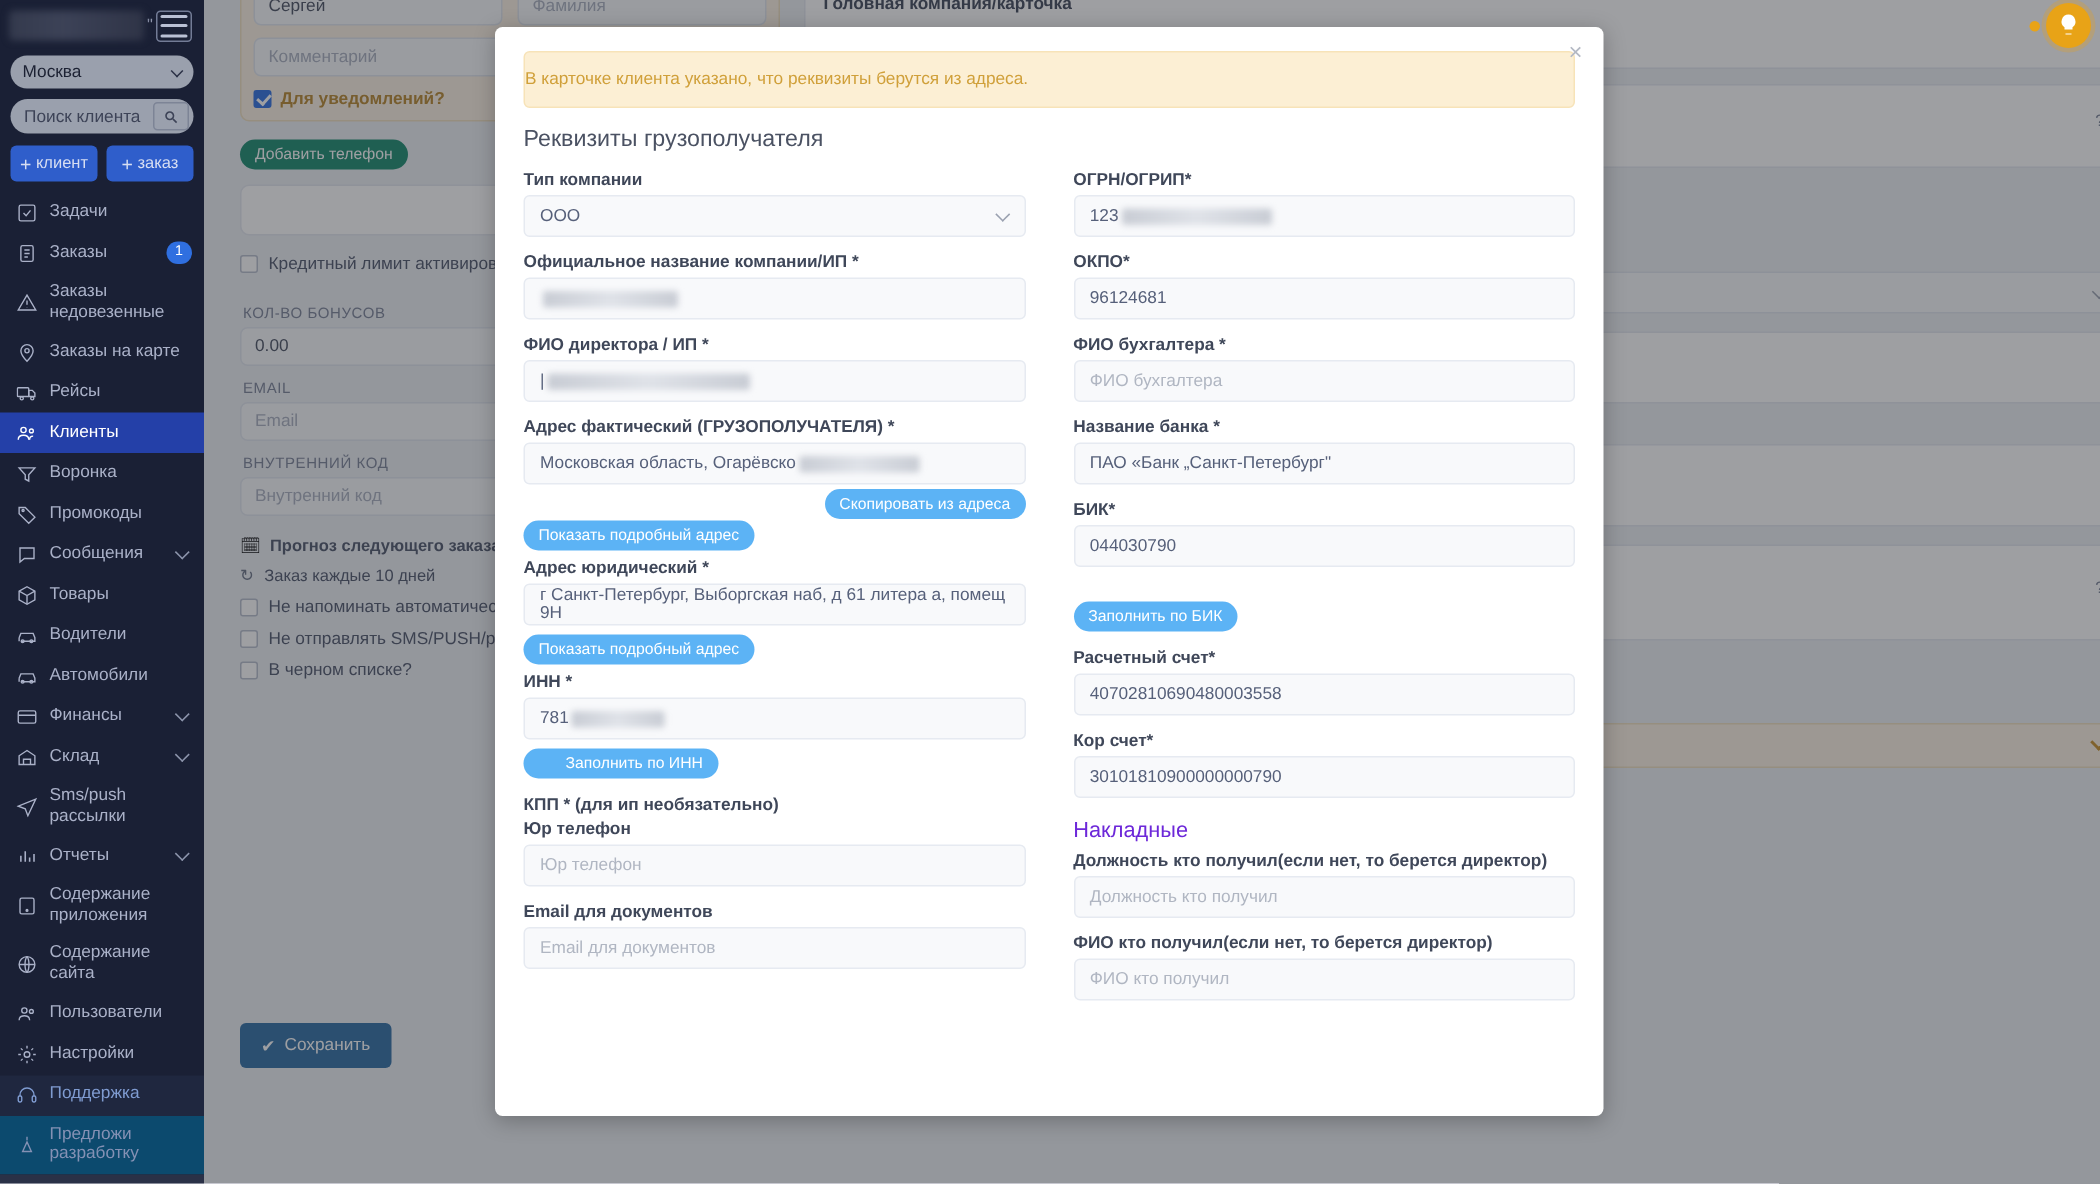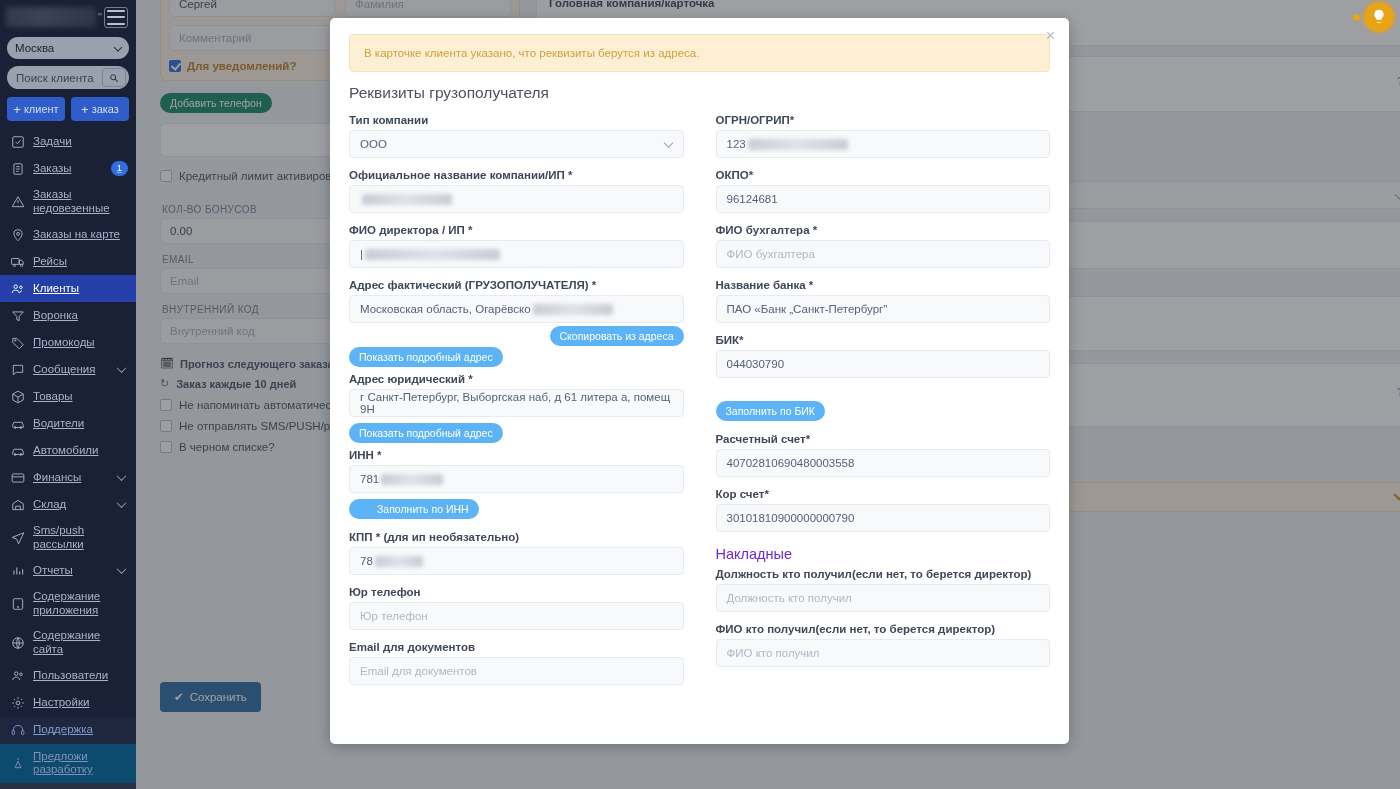--- a/index.html
+++ b/index.html
@@ -59,21 +59,20 @@
     font-size:11px; display:flex; align-items:center; justify-content:center; gap:3px;
     cursor:pointer;
   }
   .sb-btn .plus { font-size:13px; line-height:1; }
 
   .sb-nav { margin-top: 2px; }
   .sb-item {
     display:flex; align-items:center; gap:8px; padding: 6px 8px 6px 10px;
     font-size:11.5px; line-height:1.18; color:#aab1c8; cursor:pointer; position:relative;
     min-height: 24px;
-    text-decoration: underline;
   }
   .sb-item .ic { width:15px; height:15px; flex:0 0 15px; display:flex; align-items:center; justify-content:center; }
   .sb-item .ic svg { width:14px; height:14px; }
   .sb-item.active { background:#2440a8; color:#fff; }
   .sb-item.tint-a { background:#1f273f; color:#7f9bd0; }
   .sb-item.tint-b { background:#0c4a6e; color:#8491b4; }
   .sb-item.tint-c { background:#2a3147; color:#b3bad0; }
   .sb-item .lbl { flex:1; }
   .sb-badge {
     background:#2f6fe0; color:#fff; font-size:9.5px; border-radius:9px;
@@ -118,21 +117,21 @@
     position:absolute; left:330px; top:18px; width:739px; height:726px;
     background:#fff; border-radius:5px; z-index: 4;
     box-shadow: 0 3px 14px rgba(0,0,0,.25);
     overflow:hidden;
   }
   .m-pad { padding: 16px 19px 0 19px; position:relative; }
   .m-close {
     position:absolute; right:14px; top:10px; font-size:16px; color:#b4b9c4;
     cursor:pointer; line-height:1; font-family:"Liberation Sans",sans-serif;
   }
-  .alert { border-radius:4px; font-size:11.5px; padding:12px 14px; margin-bottom:12px; }
+  .alert { border-radius:4px; font-size:11.5px; padding:12px 0; margin-bottom:12px; }
   .alert.warn { background:#fcefd4; border:1px solid #f7e3b8; color:#d0a03a; }
   .alert.err  { background:#f9dcdc; border:1px solid #f4cccc; color:#d9534f; }
 
   .m-title { font-size:15.5px; color:#4a5costs; color:#4b5263; margin: 2px 0 12px 0; font-weight:400; }
 
   .grid { display:flex; gap:32px; }
   .col { width: 347px; }
 
   .f-lab { font-size:11.5px; font-weight:bold; color:#3f4759; margin: 0 0 4px 0; }
   .f-sec { font-size:14.5px; color:#6d28d9; font-weight:400; margin: 14px 0 6px 0; }
@@ -229,21 +228,21 @@
             <span>Внутренний код</span>
           </div>
         </div>
 
         <div style="margin-top:13px; display:flex; align-items:center; gap:6px;">
           <span style="font-size:11px;">🗓</span>
           <span style="font-size:11px; color:#4e566b; font-weight:bold;">Прогноз следующего заказа:  17.0</span>
         </div>
         <div style="margin-top:7px; display:flex; align-items:center; gap:7px;">
           <span style="font-size:11px; color:#6a7governor; color:#6a7386;">↻</span>
-          <span style="font-size:11px; color:#4e566b; font-weight:bold;">Заказ каждые 10 дней</span>
+          <span style="font-size:11px; color:#4e566b; font-weight:normal;">Заказ каждые 10 дней</span>
         </div>
         <div style="display:flex; align-items:center; gap:7px; margin-top:9px;">
           <span class="cbox"></span>
           <span style="font-size:11.5px; color:#4e566b;">Не напоминать автоматически?</span>
         </div>
         <div style="display:flex; align-items:center; gap:7px; margin-top:9px;">
           <span class="cbox"></span>
           <span style="font-size:11.5px; color:#4e566b;">Не отправлять SMS/PUSH/рассы</span>
         </div>
         <div style="display:flex; align-items:center; gap:7px; margin-top:9px;">
@@ -359,24 +358,20 @@
           <div><span class="btn-sm" style="margin-top:2px;">Показать подробный адрес</span></div>
 
           <div class="f-lab" style="margin-top:2px;">ИНН *</div>
           <div class="f-inp" style="margin-bottom:4px;">
             <span style="color:#56607a;">781</span>
               <span class="redact" style="width:62px;"></span>
           </div>
           <div><span class="btn-sm" style="margin-top:2px;padding-left:28px;">Заполнить по ИНН</span></div>
 
           <div class="f-lab" style="margin-top:8px;">КПП * (для ип необязательно)</div>
-          <div class="f-inp">
-            <span>78</span>
-              <span class="redact" style="width:48px;"></span>
-          </div>
 
           <div class="f-lab">Юр телефон</div>
           <div class="f-inp ph">
             <span>Юр телефон</span>
           </div>
 
           <div class="f-lab">Email для документов</div>
           <div class="f-inp ph">
             <span>Email для документов</span>
           </div>

